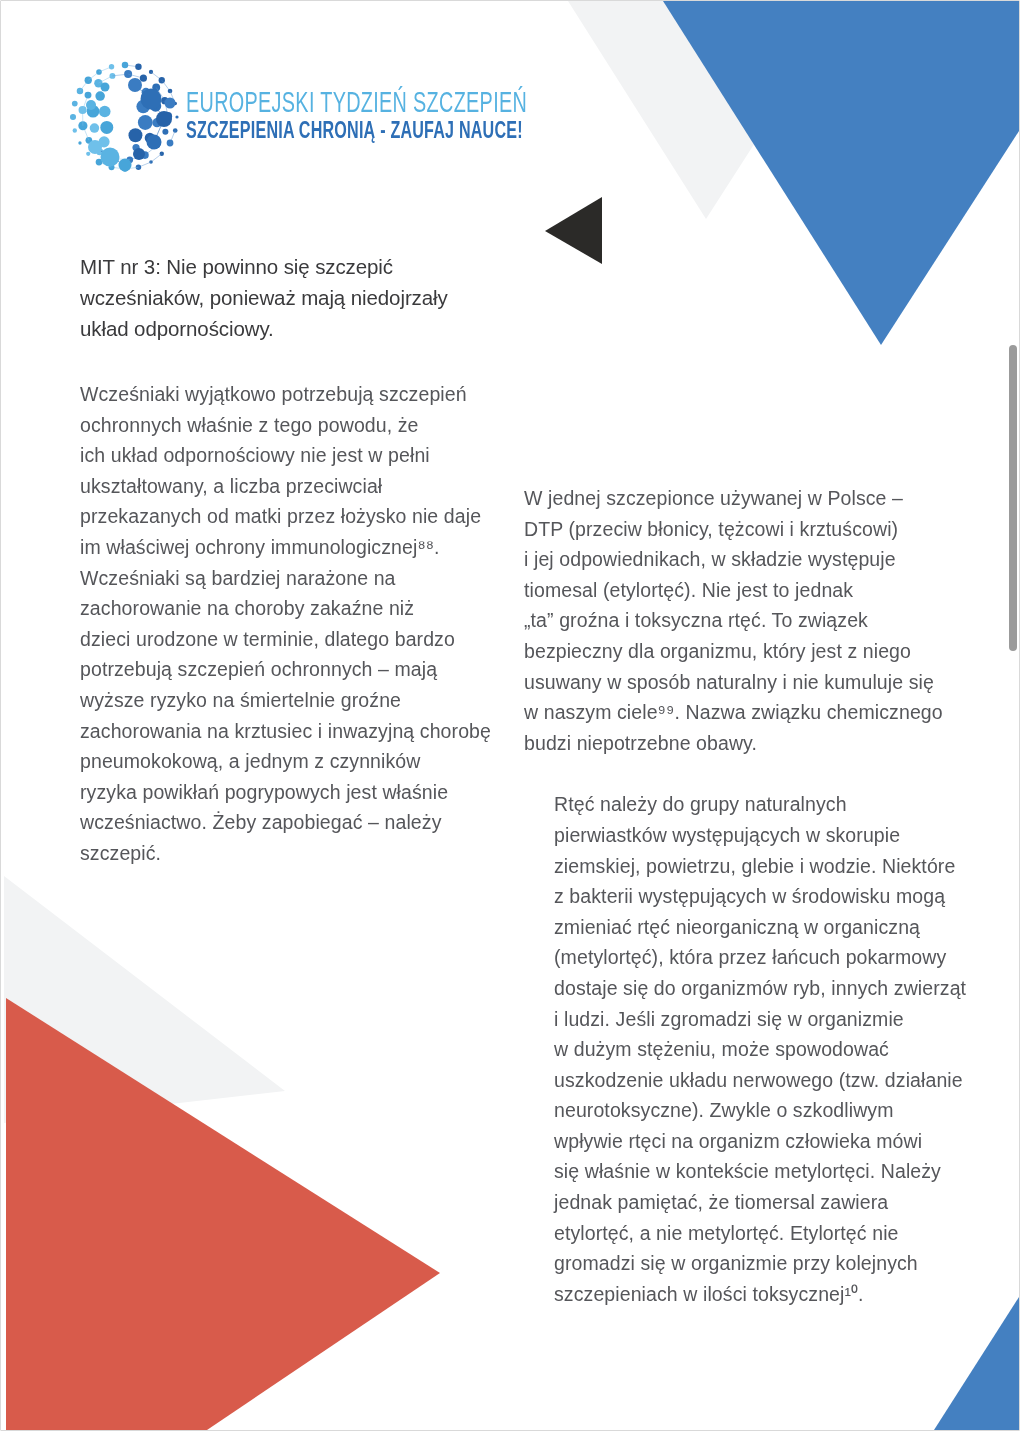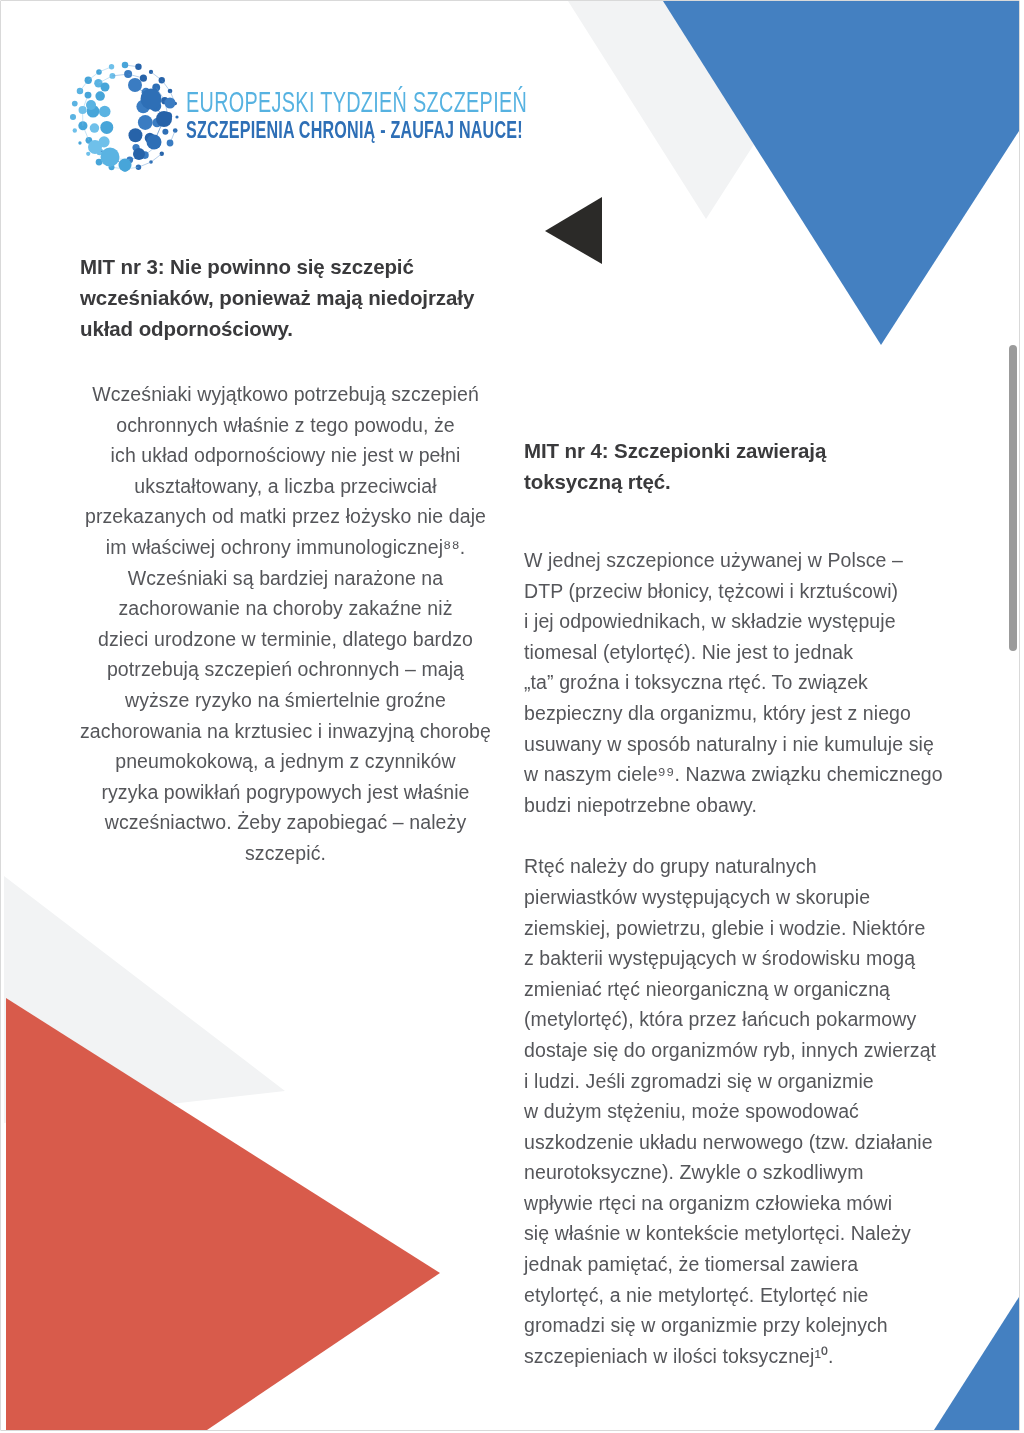--- a/index.html
+++ b/index.html
@@ -13,27 +13,27 @@
   .logo-globe{position:absolute;left:0;top:0;width:116px;height:116px;}
   .logo-text{position:absolute;left:119px;top:28px;}
   .logo-line1{font-size:30px;font-weight:400;color:#56b2e1;letter-spacing:.5px;
               transform:scaleX(.66);transform-origin:left top;white-space:pre;line-height:30px;}
   .logo-line2{font-size:23px;font-weight:700;color:#2e6fb6;letter-spacing:.3px;margin-top:1px;
               transform:scaleX(.70);transform-origin:left top;white-space:pre;line-height:24px;}
   
   .col{position:absolute;}
   .col-left{left:79px;top:250px;}
   .col-right{left:523px;top:434px;}
-  .myth-heading{font-size:20.5px;font-weight:700;color:#3a3a3c;line-height:31px;
+  .myth-heading{font-size:20.5px;font-weight:400;color:#3a3a3c;line-height:31px;
                 letter-spacing:-.1px;white-space:pre;}
   .body-par{font-size:19.5px;font-weight:400;color:#55565a;line-height:30.6px;
             letter-spacing:.1px;white-space:pre;}
-  .col-left .body-par{margin-top:35px;text-align:center;}
+  .col-left .body-par{margin-top:35px;}
   .col-right .par1{margin-top:48px;}
-  .col-right .par2{margin-top:31px;}
+  .col-right .par2{margin-top:31px;margin-left:30px;}
   
   .scrollbar-track{position:absolute;right:0;top:0;width:15px;height:1433px;}
   .scrollbar-thumb{position:absolute;left:1009px;top:345px;width:8px;height:306px;
                    background:#9b9b9b;border-radius:4px;z-index:20;}
 </style>
 </head>
 <body>
 
 <div class="page">
 
@@ -168,22 +168,20 @@
 potrzebują szczepień ochronnych – mają
 wyższe ryzyko na śmiertelnie groźne
 zachorowania na krztusiec i inwazyjną chorobę
 pneumokokową, a jednym z czynników
 ryzyka powikłań pogrypowych jest właśnie
 wcześniactwo. Żeby zapobiegać – należy
 szczepić.</div>
   </div>
 
   <div class="col col-right">
-    <div class="myth-heading">MIT nr 4: Szczepionki zawierają
-toksyczną rtęć.</div>
     <div class="body-par par1">W jednej szczepionce używanej w Polsce –
 DTP (przeciw błonicy, tężcowi i krztuścowi)
 i jej odpowiednikach, w składzie występuje
 tiomesal (etylortęć). Nie jest to jednak
 „ta” groźna i toksyczna rtęć. To związek
 bezpieczny dla organizmu, który jest z niego
 usuwany w sposób naturalny i nie kumuluje się
 w naszym ciele⁹⁹. Nazwa związku chemicznego
 budzi niepotrzebne obawy.</div>
     <div class="body-par par2">Rtęć należy do grupy naturalnych

